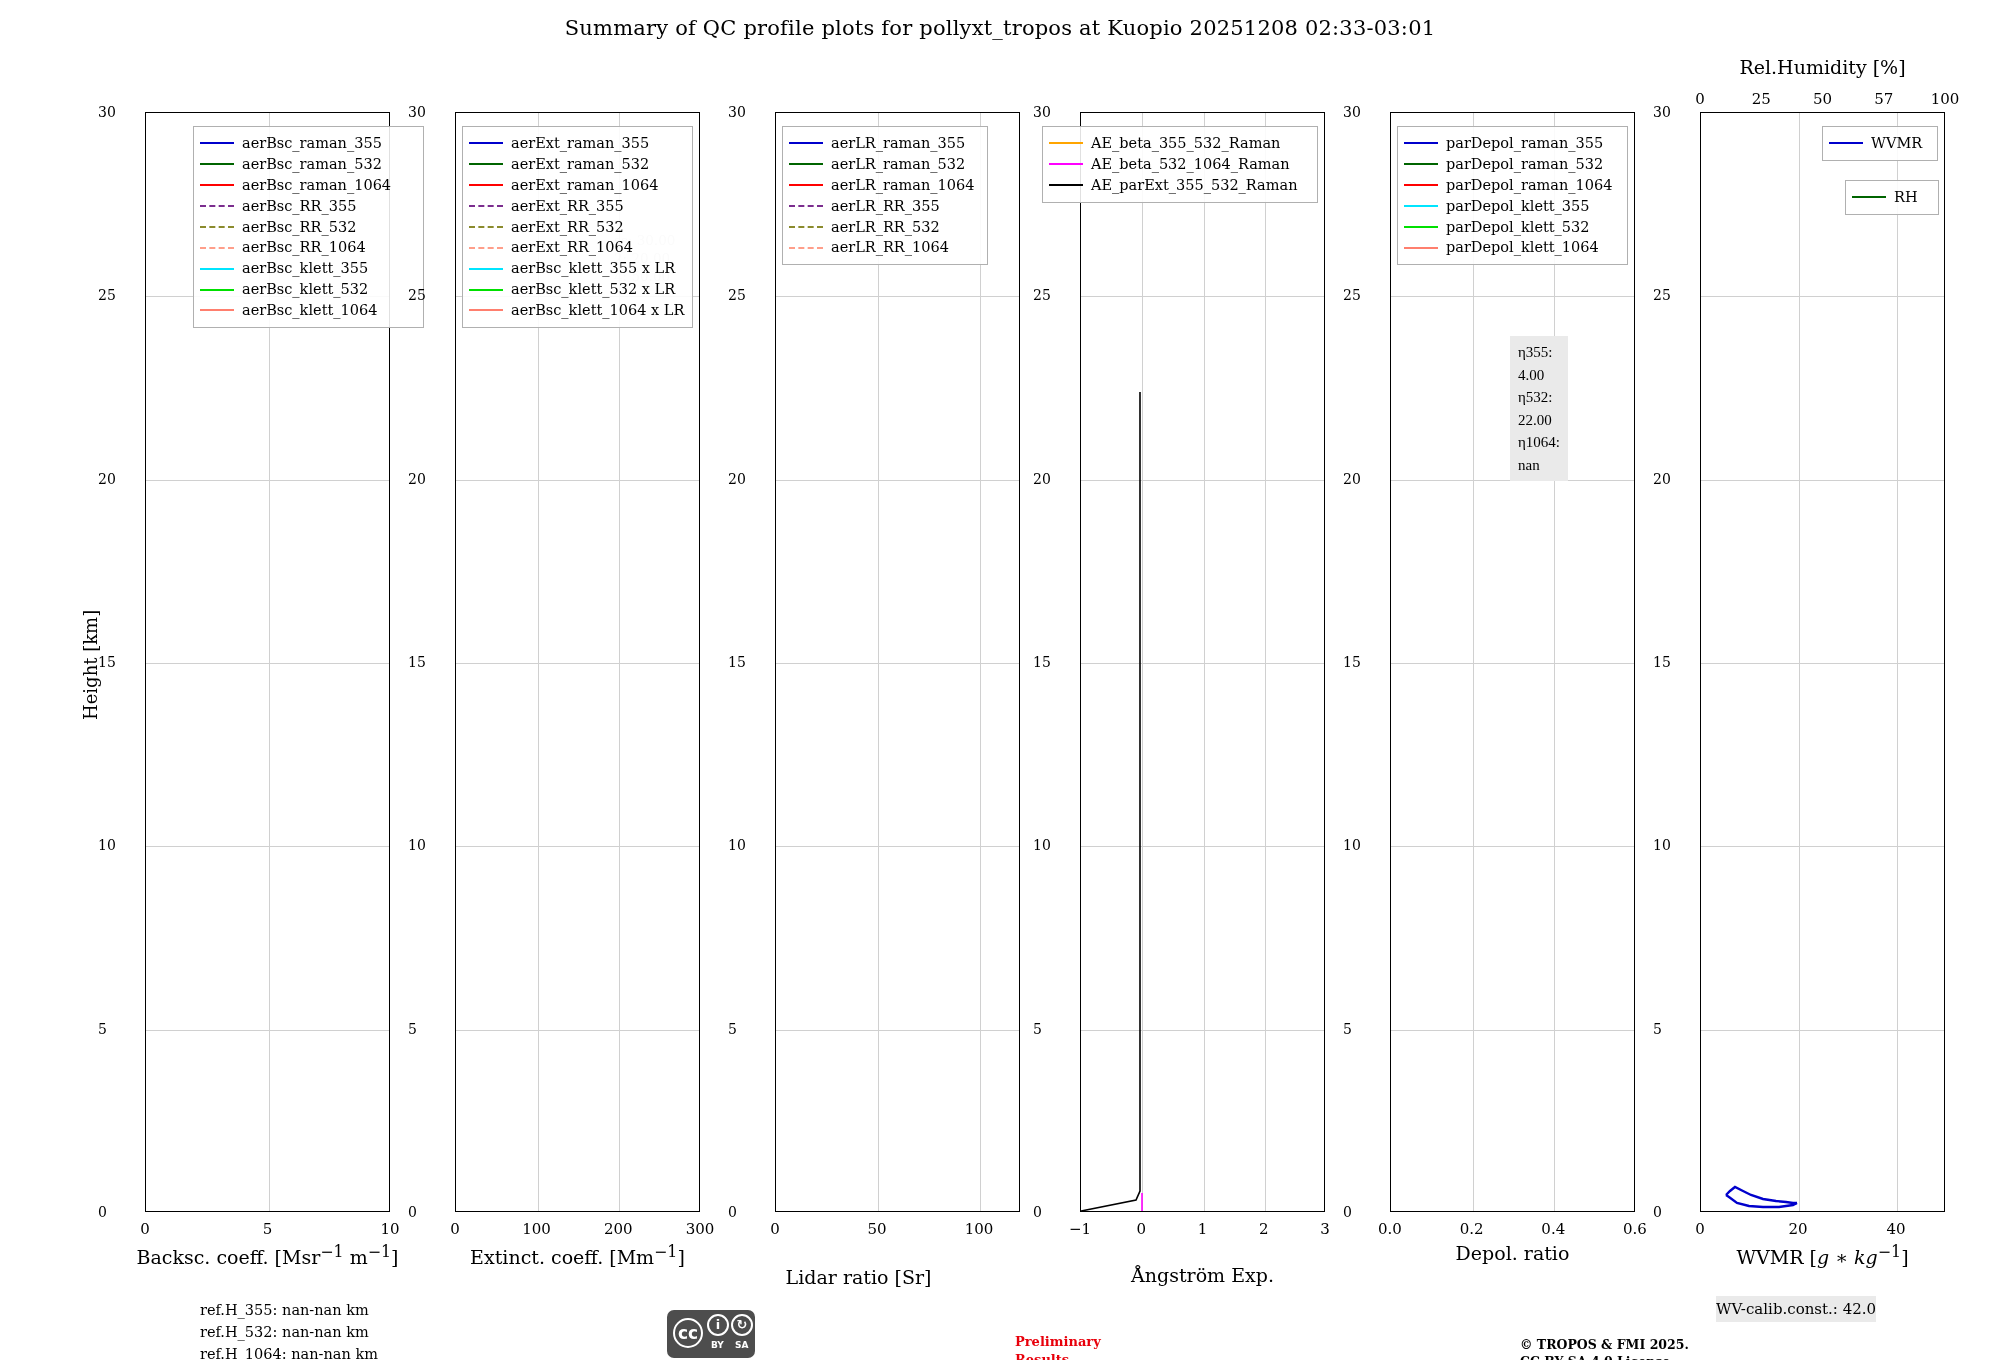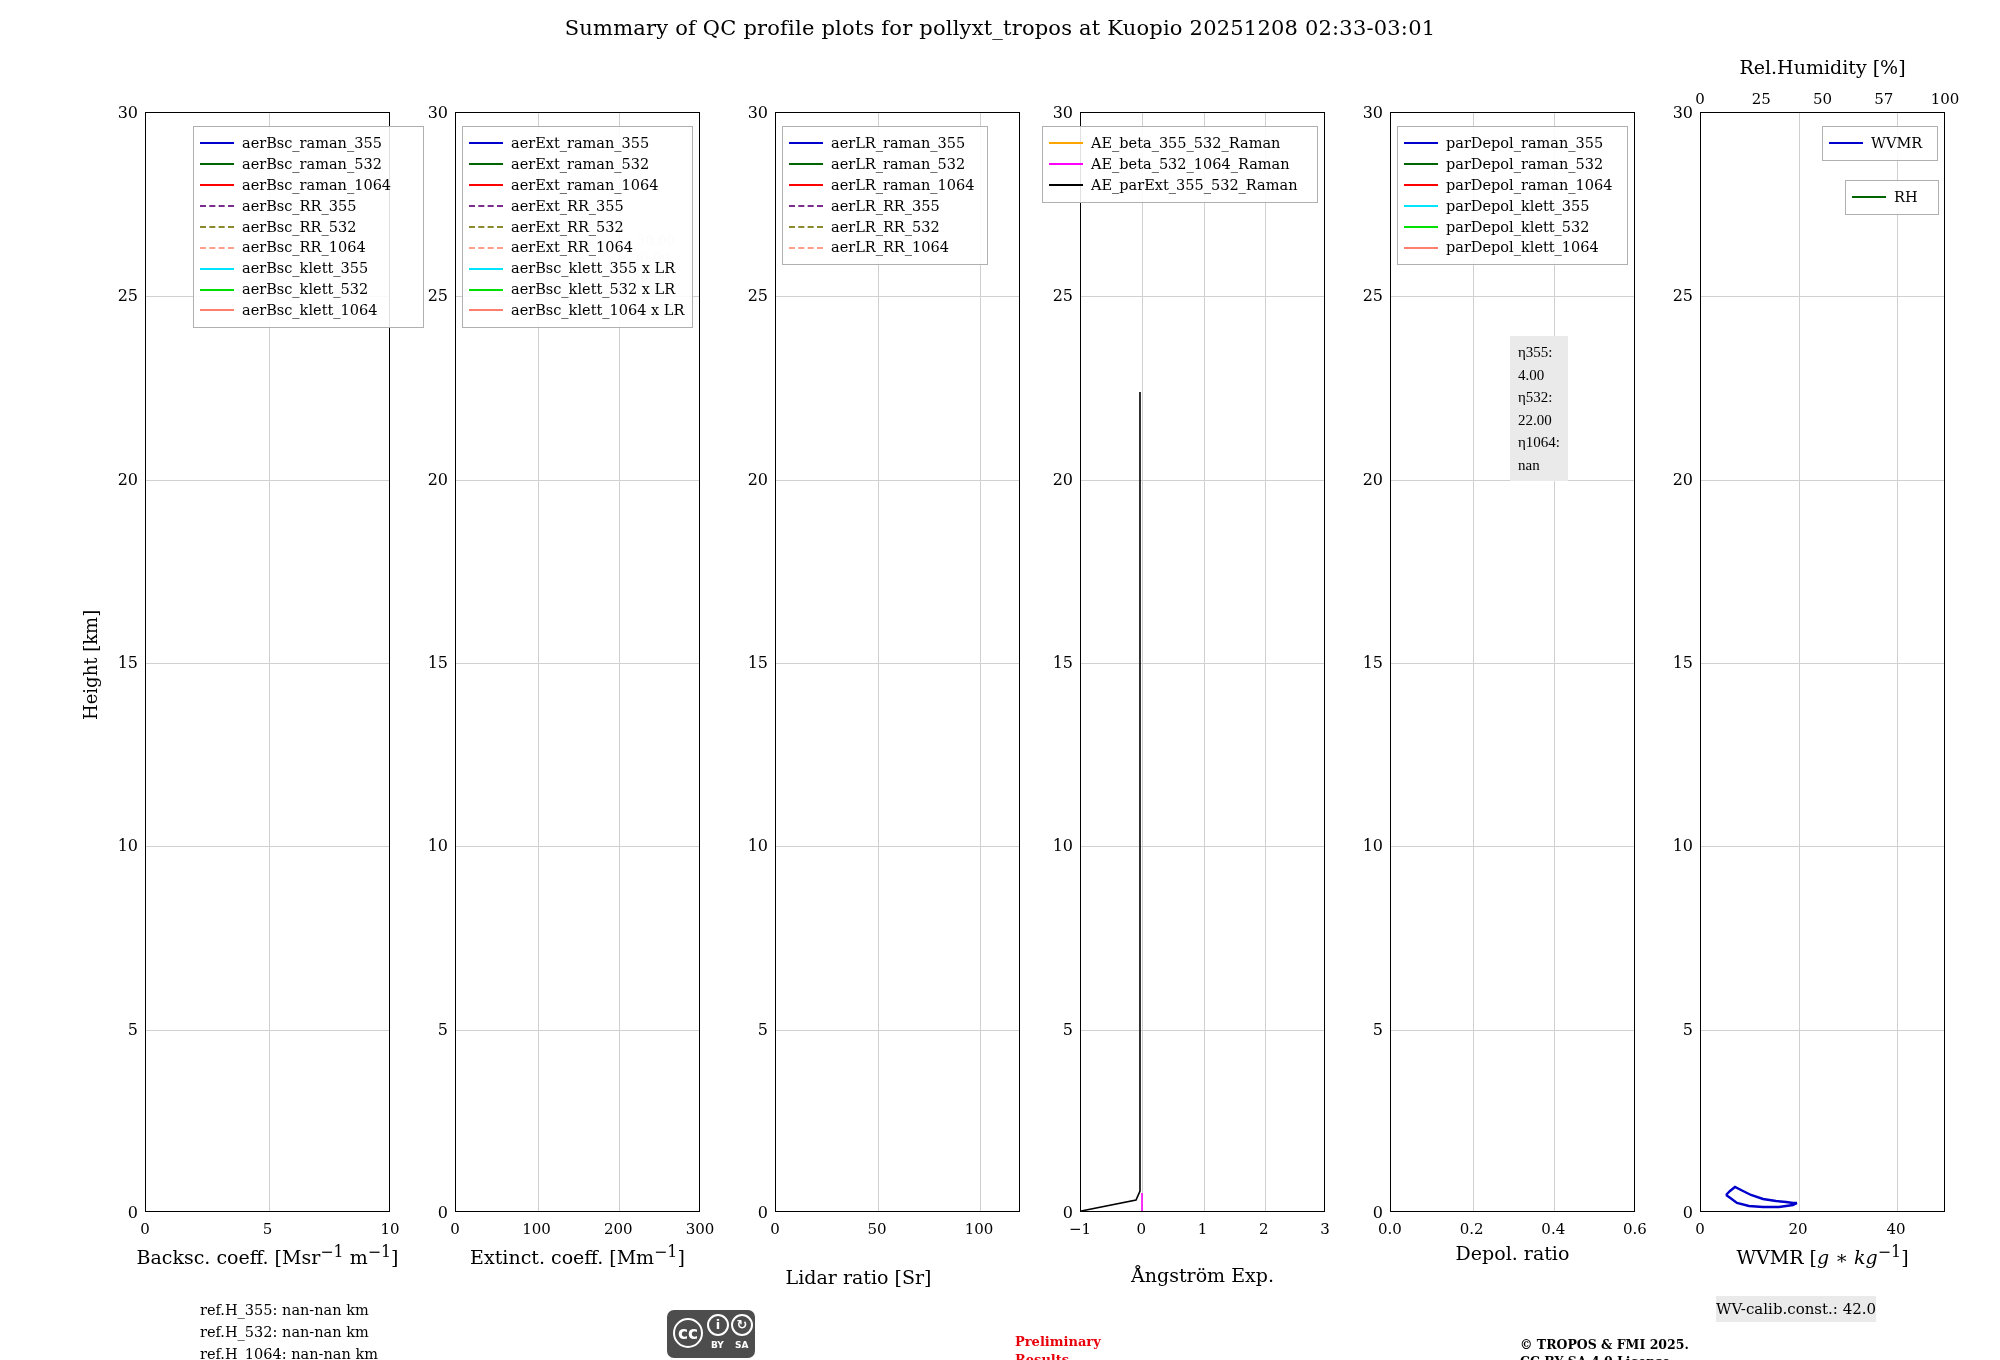--- a/index.html
+++ b/index.html
@@ -20,21 +20,21 @@
   .axes{
     position:absolute;
     border:1.2px solid #000;
     background:#ffffff;
     box-sizing:border-box;
     overflow:hidden;
   }
   .grid-h{position:absolute;left:0;right:0;height:1px;background:#d0d0d0;}
   .grid-v{position:absolute;top:0;bottom:0;width:1px;background:#d0d0d0;}
   .ytick-label{
-    position:absolute;text-align:right;font-size:16px;transform:translateY(-50%);
+    position:absolute;font-size:14px;transform:translateY(-50%);
   }
   .xtick-label{
     position:absolute;text-align:center;font-size:15px;transform:translateX(-50%);
   }
   .xlabel{
     position:absolute;text-align:center;font-size:19px;
   }
   .ylabel{
     position:absolute;font-size:18px;transform:rotate(-90deg);transform-origin:0 0;
     white-space:nowrap;

